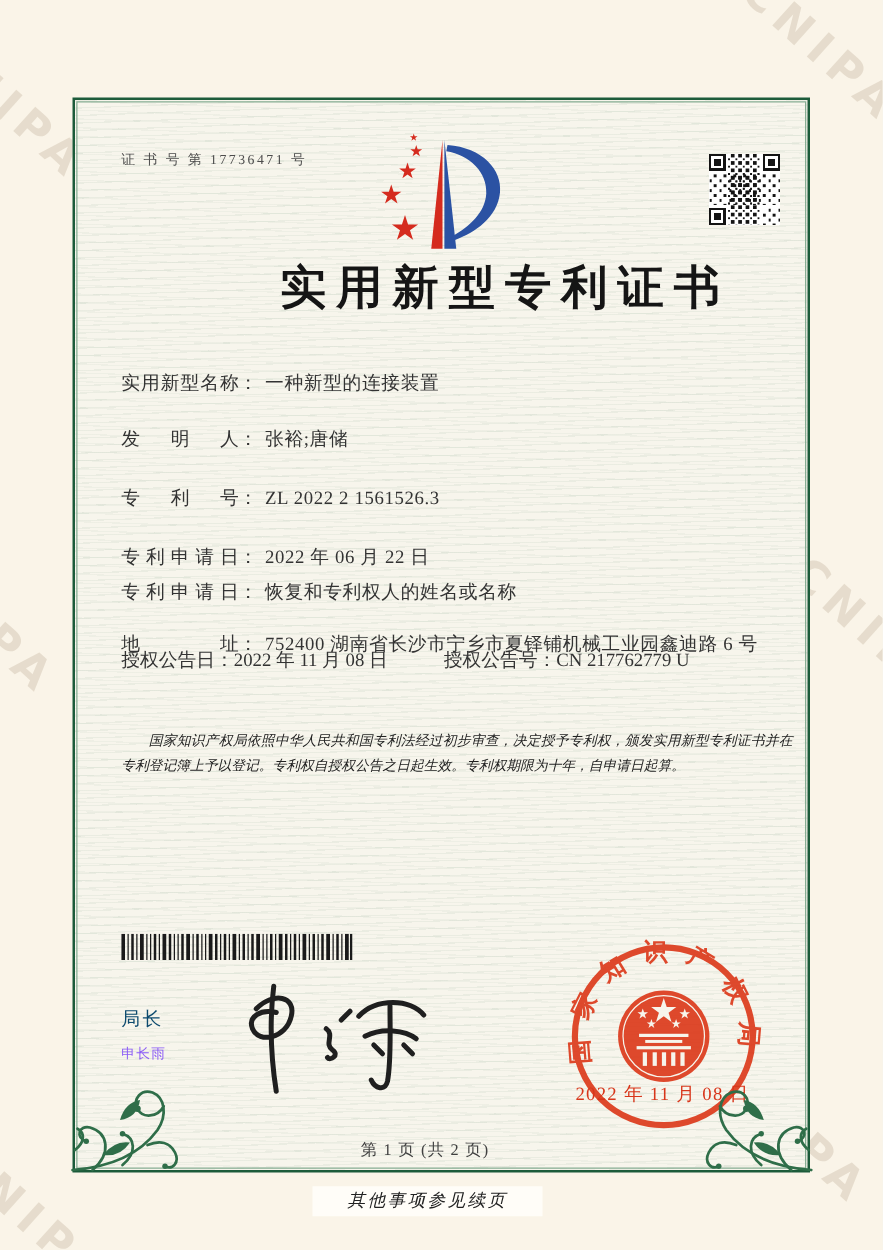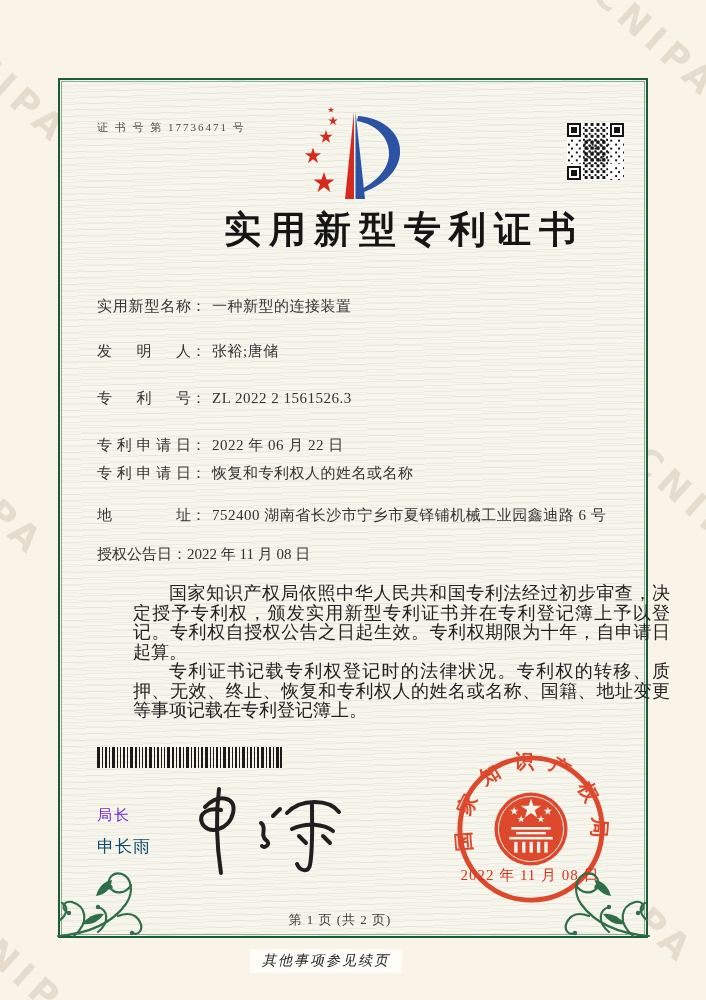--- a/index.html
+++ b/index.html
@@ -35,36 +35,35 @@
     left:58px;top:205px;width:692px;text-align:center;
     font-size:37px;font-weight:bold;letter-spacing:8px;color:#151515;
   }
   .frow{left:97px;font-size:15px;color:#333;white-space:nowrap;}
   .flabel{display:inline-block;width:94px;text-align:justify;text-align-last:justify;vertical-align:top;}
   .fcolon{display:inline-block;margin-right:6px;}
   .fvalue{letter-spacing:0.5px;}
   .grant-no-col{position:absolute;left:258px;top:0;white-space:nowrap;}
   .paras{
     left:97px;top:584px;width:537px;
-    font-size:18px;line-height:19.5px;color:#222;
+    font-size:11px;line-height:19.5px;font-style:italic;color:#222;
     text-align:justify;
-    margin-left:36px;
   }
   .paras p{margin:0;text-indent:2em;}
-  .sig-title{left:97px;top:806px;font-size:15px;font-family:Liberation Mono, monospace;color:#6d28d9;letter-spacing:2px;}
-  .sig-name{left:97px;top:835px;font-size:17px;font-family:Liberation Serif, serif;color:#0c4a6e;letter-spacing:1px;}
+  .sig-title{left:97px;top:806px;font-size:15px;font-family:Liberation Mono, monospace;color:#0c4a6e;letter-spacing:2px;}
+  .sig-name{left:97px;top:835px;font-size:11px;font-family:Liberation Serif, serif;color:#8b5cf6;letter-spacing:1px;}
   .signature{left:175px;top:783px;}
   .seal-box{left:452px;top:750px;width:158px;height:158px;}
   .seal-date{
     left:438px;top:866px;width:184px;text-align:center;
     font-size:15px;color:#d8361b;letter-spacing:1px;z-index:4;
   }
   .page-ind{left:58px;top:911px;width:564px;text-align:center;font-size:13px;color:#404040;letter-spacing:1px;}
   .foot-note{
-    left:250px;top:949px;background:#fffdf8;padding:3px 12px;
+    left:250px;top:949px;background:#fffdf8;padding:3px 28px;
     font-size:14px;font-style:italic;color:#222;letter-spacing:2px;z-index:3;text-align:right;
   }
   .barcode{left:97px;top:747px;}
   .logo{left:288px;top:106px;}
   .qr{left:567px;top:123px;}
   .flourish{z-index:4;}
 </style>
 </head>
 <body>
 
@@ -141,27 +140,29 @@
 <div class="abs frow" style="top:436px;">
   <span class="flabel">专利申请日</span><span class="fcolon">：</span><span class="fvalue">2022 年 06 月 22 日</span>
 </div>
 <div class="abs frow" style="top:464px;">
   <span class="flabel">专利申请日</span><span class="fcolon">：</span><span class="fvalue">恢复和专利权人的姓名或名称</span>
 </div>
 <div class="abs frow" style="top:506px;">
   <span class="flabel">地址</span><span class="fcolon">：</span><span class="fvalue">752400 湖南省长沙市宁乡市夏铎铺机械工业园鑫迪路 6 号</span>
 </div>
 
-<div class="abs frow" style="top:545px;width:537px;">
+<div class="abs frow" style="top:519px;width:537px;">
   <span>授权公告日</span><span>：</span><span>2022 年 11 月 08 日</span>
+  <span class="grant-no-col">
+    <span>授权公告号</span><span>：</span><span>CN 217762779 U</span>
+  </span>
 </div>
 
 <div class="abs paras">
   <p>国家知识产权局依照中华人民共和国专利法经过初步审查，决定授予专利权，颁发实用新型专利证书并在专利登记簿上予以登记。专利权自授权公告之日起生效。专利权期限为十年，自申请日起算。</p>
-  <p>专利证书记载专利权登记时的法律状况。专利权的转移、质押、无效、终止、恢复和专利权人的姓名或名称、国籍、地址变更等事项记载在专利登记簿上。</p>
 </div>
 
 <svg class="abs barcode" width="185" height="21" viewBox="0 0 185 21">
   <path fill="#1a1a1a" d="M0,0h3v21H0z M5,0h1v21H5z M8,0h2v21H8z M12,0h1v21h-1z M15,0h3v21h-3z M20,0h1v21h-1z M23,0h1v21h-1z M26,0h2v21h-2z M30,0h1v21h-1z M33,0h3v21h-3z M38,0h2v21h-2z M42,0h1v21h-1z M45,0h1v21h-1z M48,0h2v21h-2z M52,0h3v21h-3z M57,0h1v21h-1z M60,0h2v21h-2z M64,0h1v21h-1z M67,0h1v21h-1z M70,0h3v21h-3z M75,0h2v21h-2z M79,0h1v21h-1z M82,0h2v21h-2z M86,0h1v21h-1z M89,0h3v21h-3z M94,0h1v21h-1z M97,0h2v21h-2z M101,0h1v21h-1z M104,0h2v21h-2z M108,0h3v21h-3z M113,0h1v21h-1z M116,0h1v21h-1z M119,0h2v21h-2z M123,0h1v21h-1z M126,0h3v21h-3z M131,0h2v21h-2z M135,0h1v21h-1z M138,0h2v21h-2z M142,0h1v21h-1z M145,0h3v21h-3z M150,0h1v21h-1z M153,0h2v21h-2z M157,0h1v21h-1z M160,0h2v21h-2z M164,0h3v21h-3z M169,0h1v21h-1z M172,0h2v21h-2z M176,0h1v21h-1z M179,0h3v21h-3z M183,0h2v21h-2z"></path>
 </svg>
 
 <div class="abs sig-title">局长</div>
 <div class="abs sig-name">申长雨</div>
 
 <svg class="abs signature" width="190" height="98" viewBox="0 0 190 98">

